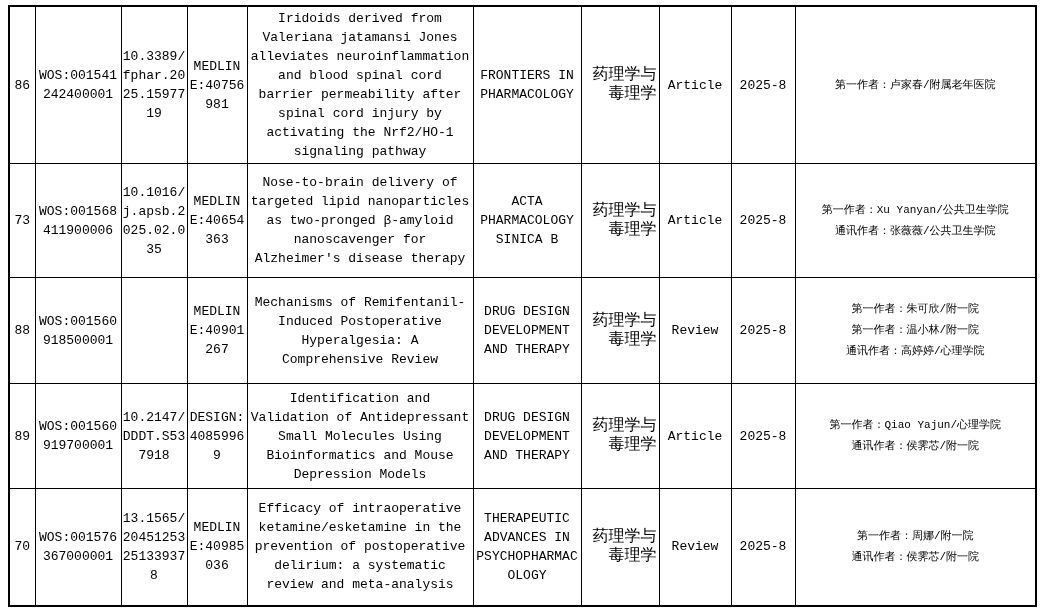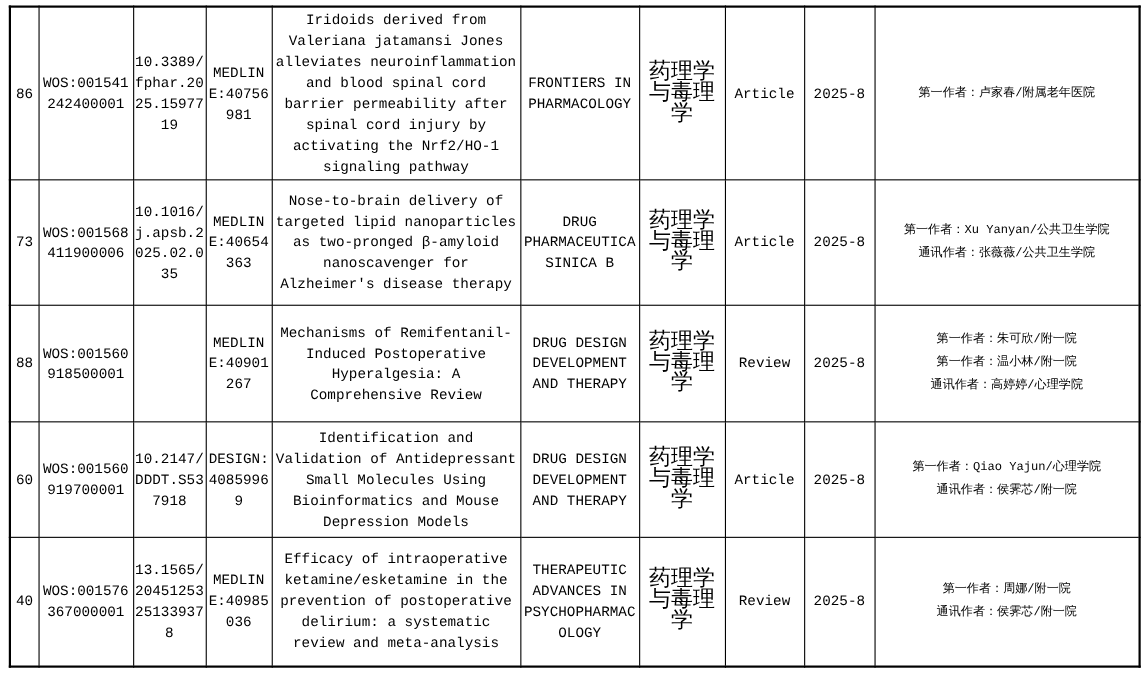--- a/index.html
+++ b/index.html
@@ -49,22 +49,23 @@
   }
   td.cell-title {
     overflow-wrap: break-word;
     margin-left: 29px;
   }
   td.cell-journal {
     overflow-wrap: break-word;
     word-wrap: break-word;
   }
   td.cell-cat {
-    font-size: 20px;
+    font-size: 16px;
     word-break: break-all;
+    text-align: right;
   }
   td.cell-authors .author-line {
     white-space: nowrap;
     font-size: 11px;
     line-height: 21px;
   }
   
   tr.row-0 { height: 155px; }
   tr.row-1 { height: 114px; }
   tr.row-2 { height: 106px; }
@@ -103,21 +104,21 @@
             <div class="author-line">第一作者：卢家春/附属老年医院</div>
           </td>
   </tr>
 
   <tr class="row-1">
     <td class="cell-idx">73</td>
     <td class="cell-wos">WOS:001568411900006</td>
     <td class="cell-doi">10.1016/j.apsb.2025.02.035</td>
     <td class="cell-med">MEDLINE:40654363</td>
     <td class="cell-title">Nose-to-brain delivery of targeted lipid nanoparticles as two-pronged β-amyloid nanoscavenger for Alzheimer's disease therapy</td>
-    <td class="cell-journal">DRUG PHARMACEUTICA SINICA B</td>
+    <td class="cell-journal">ACTA PHARMACOLOGY SINICA B</td>
     <td class="cell-cat">药理学与毒理学</td>
     <td class="cell-type">Article</td>
     <td class="cell-date">2025-8</td>
     <td class="cell-authors">
             <div class="author-line">第一作者：Xu Yanyan/公共卫生学院</div>
             <div class="author-line">通讯作者：张薇薇/公共卫生学院</div>
           </td>
   </tr>
 
   <tr class="row-2">
@@ -131,37 +132,37 @@
     <td class="cell-type">Review</td>
     <td class="cell-date">2025-8</td>
     <td class="cell-authors">
             <div class="author-line">第一作者：朱可欣/附一院</div>
             <div class="author-line">第一作者：温小林/附一院</div>
             <div class="author-line">通讯作者：高婷婷/心理学院</div>
           </td>
   </tr>
 
   <tr class="row-3">
-    <td class="cell-idx">60</td>
+    <td class="cell-idx">89</td>
     <td class="cell-wos">WOS:001560919700001</td>
     <td class="cell-doi">10.2147/DDDT.S537918</td>
     <td class="cell-med">DESIGN:40859969</td>
     <td class="cell-title">Identification and Validation of Antidepressant Small Molecules Using Bioinformatics and Mouse Depression Models</td>
     <td class="cell-journal">DRUG DESIGN DEVELOPMENT AND THERAPY</td>
     <td class="cell-cat">药理学与毒理学</td>
     <td class="cell-type">Article</td>
     <td class="cell-date">2025-8</td>
     <td class="cell-authors">
             <div class="author-line">第一作者：Qiao Yajun/心理学院</div>
             <div class="author-line">通讯作者：侯霁芯/附一院</div>
           </td>
   </tr>
 
   <tr class="row-4">
-    <td class="cell-idx">40</td>
+    <td class="cell-idx">70</td>
     <td class="cell-wos">WOS:001576367000001</td>
     <td class="cell-doi">13.1565/20451253251339378</td>
     <td class="cell-med">MEDLINE:40985036</td>
     <td class="cell-title">Efficacy of intraoperative ketamine/esketamine in the prevention of postoperative delirium: a systematic review and meta-analysis</td>
     <td class="cell-journal">THERAPEUTIC ADVANCES IN PSYCHOPHARMACOLOGY</td>
     <td class="cell-cat">药理学与毒理学</td>
     <td class="cell-type">Review</td>
     <td class="cell-date">2025-8</td>
     <td class="cell-authors">
             <div class="author-line">第一作者：周娜/附一院</div>

